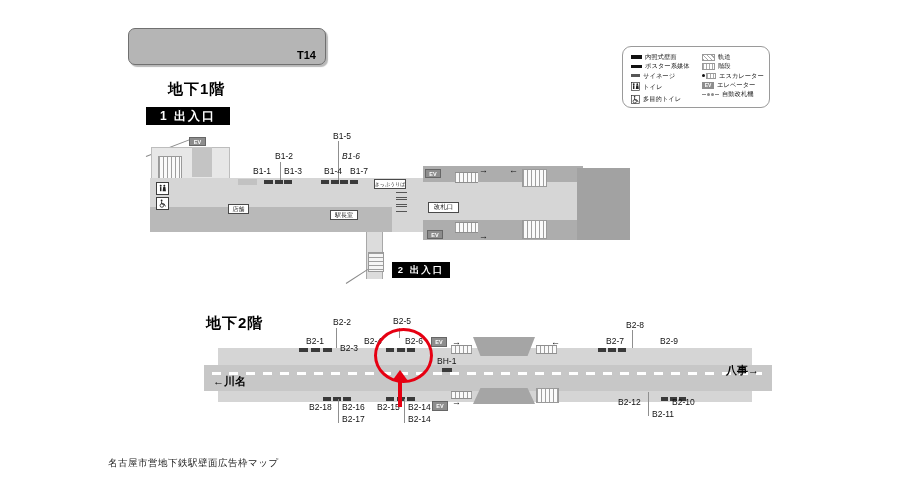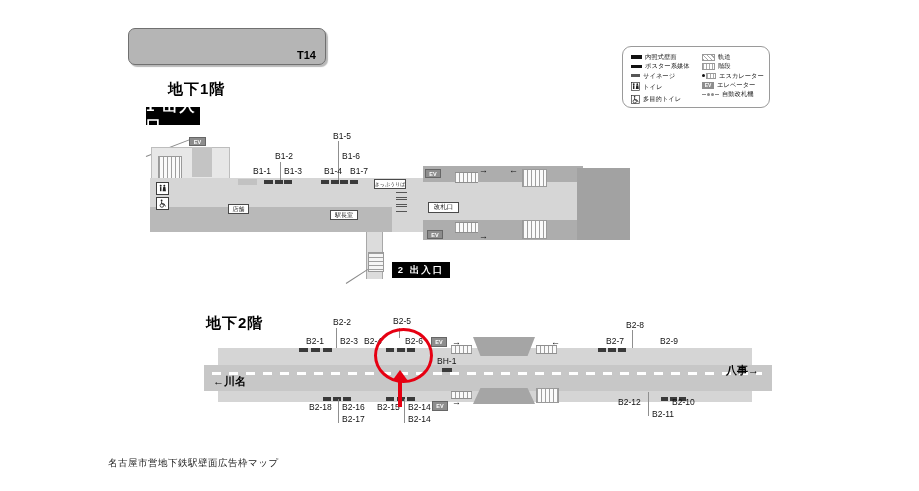--- a/index.html
+++ b/index.html
@@ -122,21 +122,21 @@
             <span class="gate-dot"></span>
             <span class="gate-dot"></span>
             <span class="gate-bar"></span>
         </span>
         <span class="legend-label">自動改札機</span>
       </div>
     </div>
   </div>
 
   <div class="floor-heading" style="left:168px;top:80px;">地下1階</div>
-  <div class="badge" style="left:146px;top:107px;width:54px;height:18px;font-size:15px;">1 出入口</div>
+  <div class="badge" style="left:146px;top:107px;width:84px;height:18px;font-size:12px;">1 出入口</div>
 
   <div class="diag" style="left:146px;top:156px;width:47px;transform:rotate(-21deg);"></div>
   <div class="band" style="left:151px;top:147px;width:77px;height:33px;background:#e7e7e7;border:0.5px solid #bdbdbd;"></div>
   <div class="band stripes" style="left:158px;top:156px;width:22px;height:26px;border:0.5px solid #9a9a9a;"></div>
   <div class="band" style="left:192px;top:147px;width:20px;height:30px;background:#c4c4c4;"></div>
   <div class="ev" style="left:189px;top:137px;width:17px;height:9px;">EV</div>
 
   <div class="band" style="left:150px;top:178px;width:433px;height:29px;background:#d6d6d6;"></div>
   <div class="band" style="left:150px;top:207px;width:242px;height:25px;background:#b9b9b9;"></div>
   <div class="band" style="left:392px;top:207px;width:191px;height:25px;background:#d6d6d6;"></div>
@@ -188,21 +188,21 @@
   <div class="tick" style="left:340px;top:180px;width:8px;"></div>
   <div class="tick" style="left:350px;top:180px;width:8px;"></div>
 
   <div class="vline" style="left:280px;top:162px;height:18px;"></div>
   <div class="vline" style="left:338px;top:141px;height:39px;"></div>
   <div class="map-label" style="left:253px;top:167px;">B1-1</div>
   <div class="map-label" style="left:275px;top:152px;">B1-2</div>
   <div class="map-label" style="left:284px;top:167px;">B1-3</div>
   <div class="map-label" style="left:324px;top:167px;">B1-4</div>
   <div class="map-label" style="left:333px;top:132px;">B1-5</div>
-  <div class="map-label" style="left:342px;top:152px;">B1-6</div>
+  <div class="map-label" style="left:342px;top:152px;font-style:italic;">B1-6</div>
   <div class="map-label" style="left:350px;top:167px;">B1-7</div>
 
   <div class="band" style="left:366px;top:232px;width:17px;height:47px;background:#dcdcdc;border-left:1px solid #a8a8a8;border-right:1px solid #a8a8a8;box-sizing:border-box;"></div>
   <div class="band stripes-h" style="left:368px;top:252px;width:14px;height:18px;border:0.5px solid #9a9a9a;"></div>
   <div class="diag" style="left:346px;top:283px;width:26px;transform:rotate(-33deg);"></div>
   <div class="badge" style="left:392px;top:262px;width:58px;height:16px;font-size:9.5px;">2 出入口</div>
 
   <div class="floor-heading" style="left:206px;top:314px;">地下2階</div>
 
   <div class="band" style="left:218px;top:348px;width:534px;height:17px;background:#d5d5d5;"></div>
@@ -245,21 +245,21 @@
 
   <div class="map-label" style="left:437px;top:357px;">BH-1</div>
   <div class="tick" style="left:442px;top:368px;width:10px;"></div>
 
   <div class="vline" style="left:336px;top:328px;height:20px;"></div>
   <div class="vline" style="left:399px;top:328px;height:10px;"></div>
   <div class="vline" style="left:632px;top:330px;height:18px;"></div>
   <div class="map-label" style="left:333px;top:318px;">B2-2</div>
   <div class="map-label" style="left:393px;top:317px;">B2-5</div>
   <div class="map-label" style="left:306px;top:337px;">B2-1</div>
-  <div class="map-label" style="left:340px;top:337px;">B2-3</div>
+  <div class="map-label" style="left:340px;top:344px;">B2-3</div>
   <div class="map-label" style="left:364px;top:337px;">B2-4</div>
   <div class="map-label" style="left:405px;top:337px;">B2-6</div>
   <div class="map-label" style="left:626px;top:321px;">B2-8</div>
   <div class="map-label" style="left:606px;top:337px;">B2-7</div>
   <div class="map-label" style="left:660px;top:337px;">B2-9</div>
 
   <div class="vline" style="left:338px;top:399px;height:24px;"></div>
   <div class="vline" style="left:404px;top:399px;height:24px;"></div>
   <div class="vline" style="left:648px;top:392px;height:24px;"></div>
   <div class="map-label" style="left:309px;top:403px;">B2-18</div>

